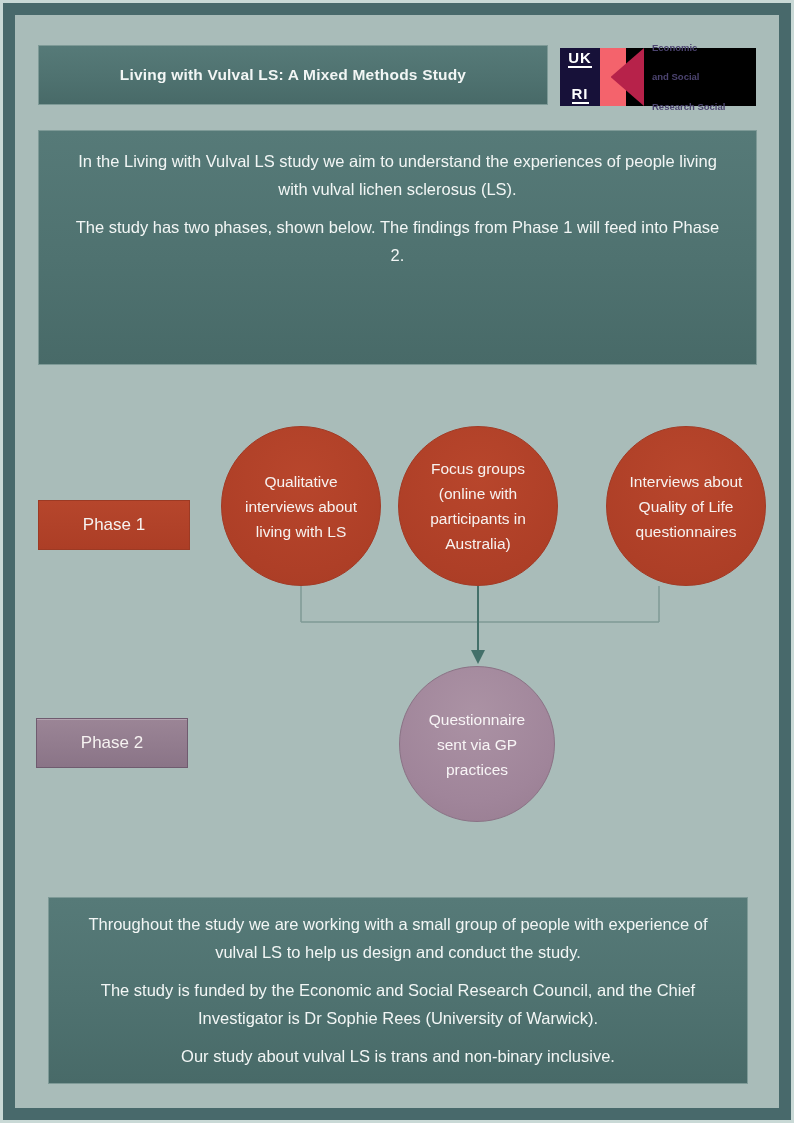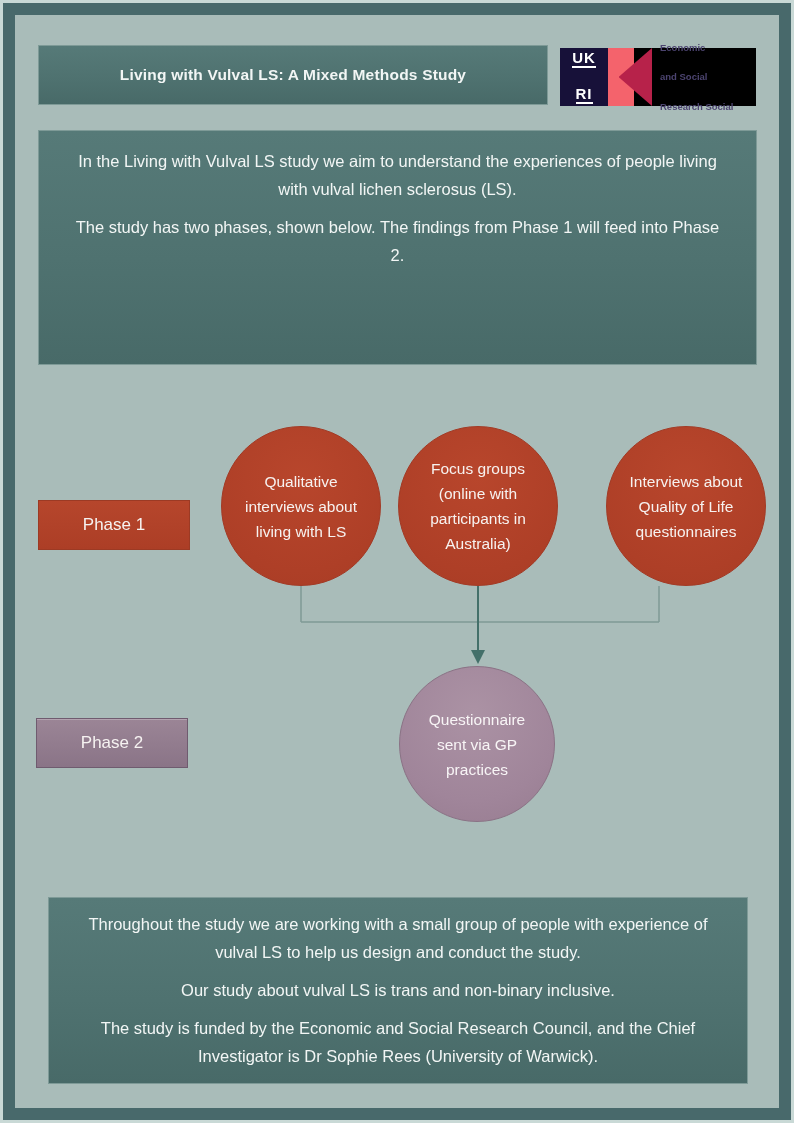--- a/index.html
+++ b/index.html
@@ -15,21 +15,21 @@
   .header-box{left:38px;top:45px;width:510px;height:60px;display:flex;align-items:center;justify-content:center;}
   .header-box h1{margin:0;font-size:15.5px;font-weight:700;letter-spacing:.2px;}
 
   .intro-box{left:38px;top:130px;width:719px;height:235px;padding:16px 30px;}
   .footer-box{left:48px;top:897px;width:700px;height:187px;padding:12px 38px;}
   .teal-panel p{margin:0 0 10px 0;font-size:16.5px;line-height:28px;}
   .teal-panel p:last-child{margin-bottom:8px;}
 
   
   .logo{position:absolute;left:560px;top:48px;width:196px;height:58px;display:flex;}
-  .ukri-block{width:48px;height:58px;background:#171139;display:flex;flex-direction:column;
+  .ukri-block{width:40px;height:58px;background:#171139;display:flex;flex-direction:column;
               align-items:center;justify-content:center;gap:18px;}
   .ukri-line{color:#fff;font-weight:700;font-size:15px;line-height:1;letter-spacing:1px;
              border-bottom:2px solid #fff;padding-bottom:1px;}
   .chevron-block{position:relative;width:44px;height:58px;background:#000;overflow:hidden;}
   .chevron-coral{position:absolute;left:0;top:0;bottom:0;width:58%;background:#f4636c;}
   .chevron-crimson{position:absolute;left:24%;right:0;top:0;bottom:0;background:#b7224a;
                    clip-path:polygon(0 50%,100% 0,100% 100%);}
   .council-block{flex:1;background:#000;display:flex;flex-direction:column;justify-content:center;
                  padding-left:8px;gap:18px;}
   .council-block span{color:#4c4470;font-size:9.5px;font-weight:700;line-height:1.2;}
@@ -114,16 +114,16 @@
   <div class="phase-rect phase2-rect">
     <span>Phase 2</span>
   </div>
 
   <div class="circle mauve-circle">
     <span>Questionnaire sent via GP practices</span>
   </div>
 
   <div class="teal-panel footer-box">
     <p>Throughout the study we are working with a small group of people with experience of vulval LS to help us design and conduct the study.</p>
+    <p>The study is funded by the Economic and Social Research Council, and the Chief Investigator is Dr Sophie Rees (University of Warwick).</p>
     <p>Our study about vulval LS is trans and non-binary inclusive.</p>
-    <p>The study is funded by the Economic and Social Research Council, and the Chief Investigator is Dr Sophie Rees (University of Warwick).</p>
   </div>
 </div>
 
 </body></html>

